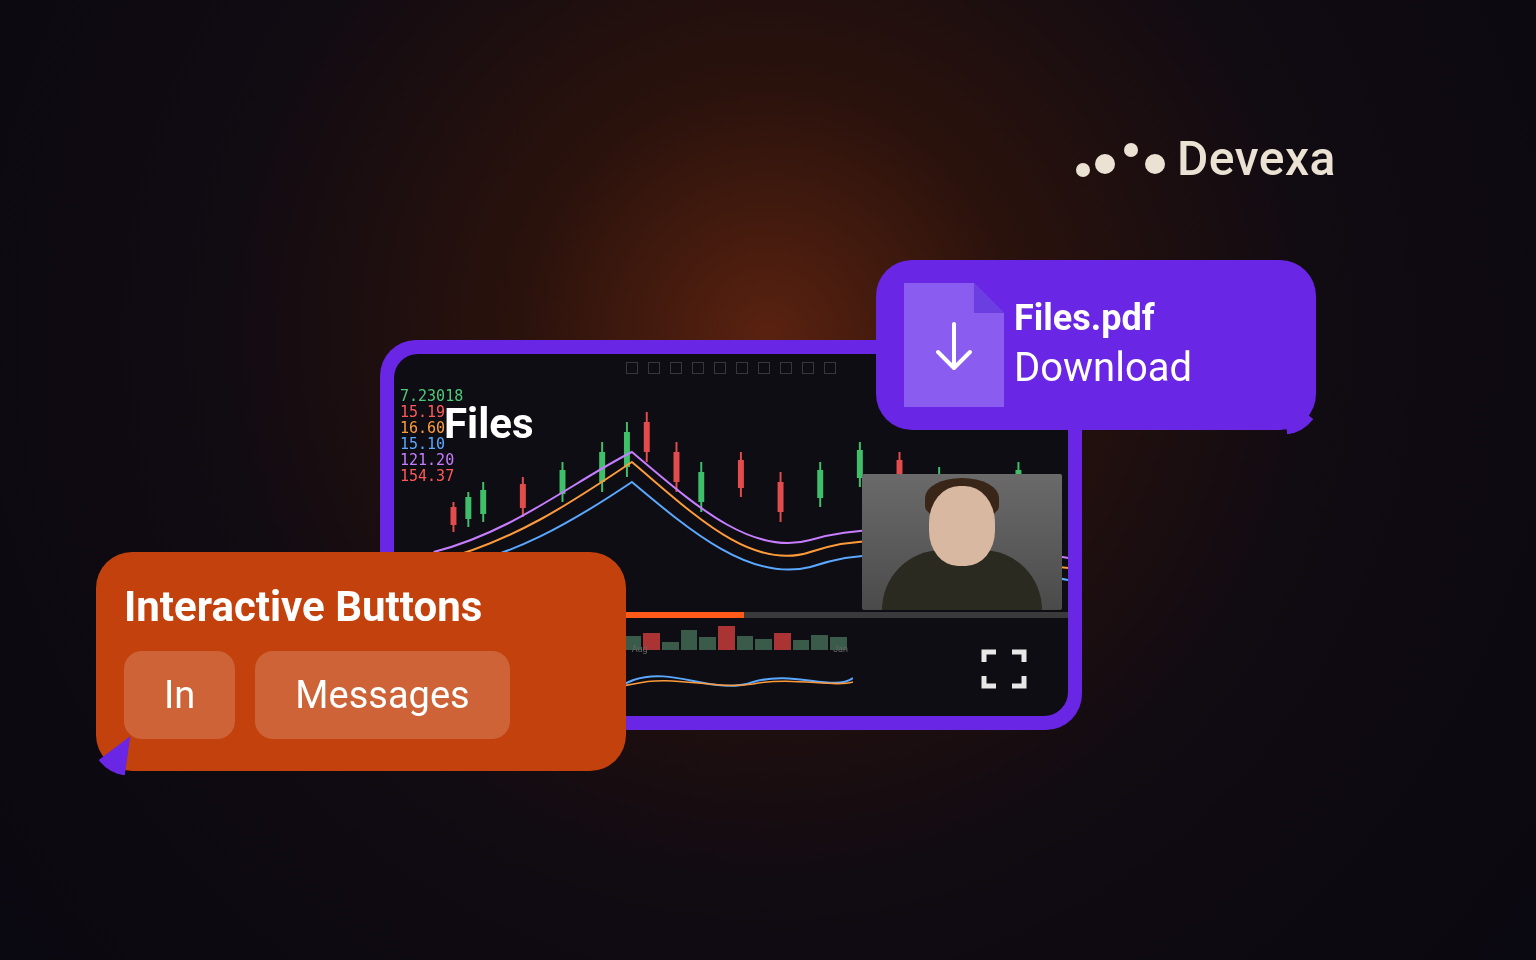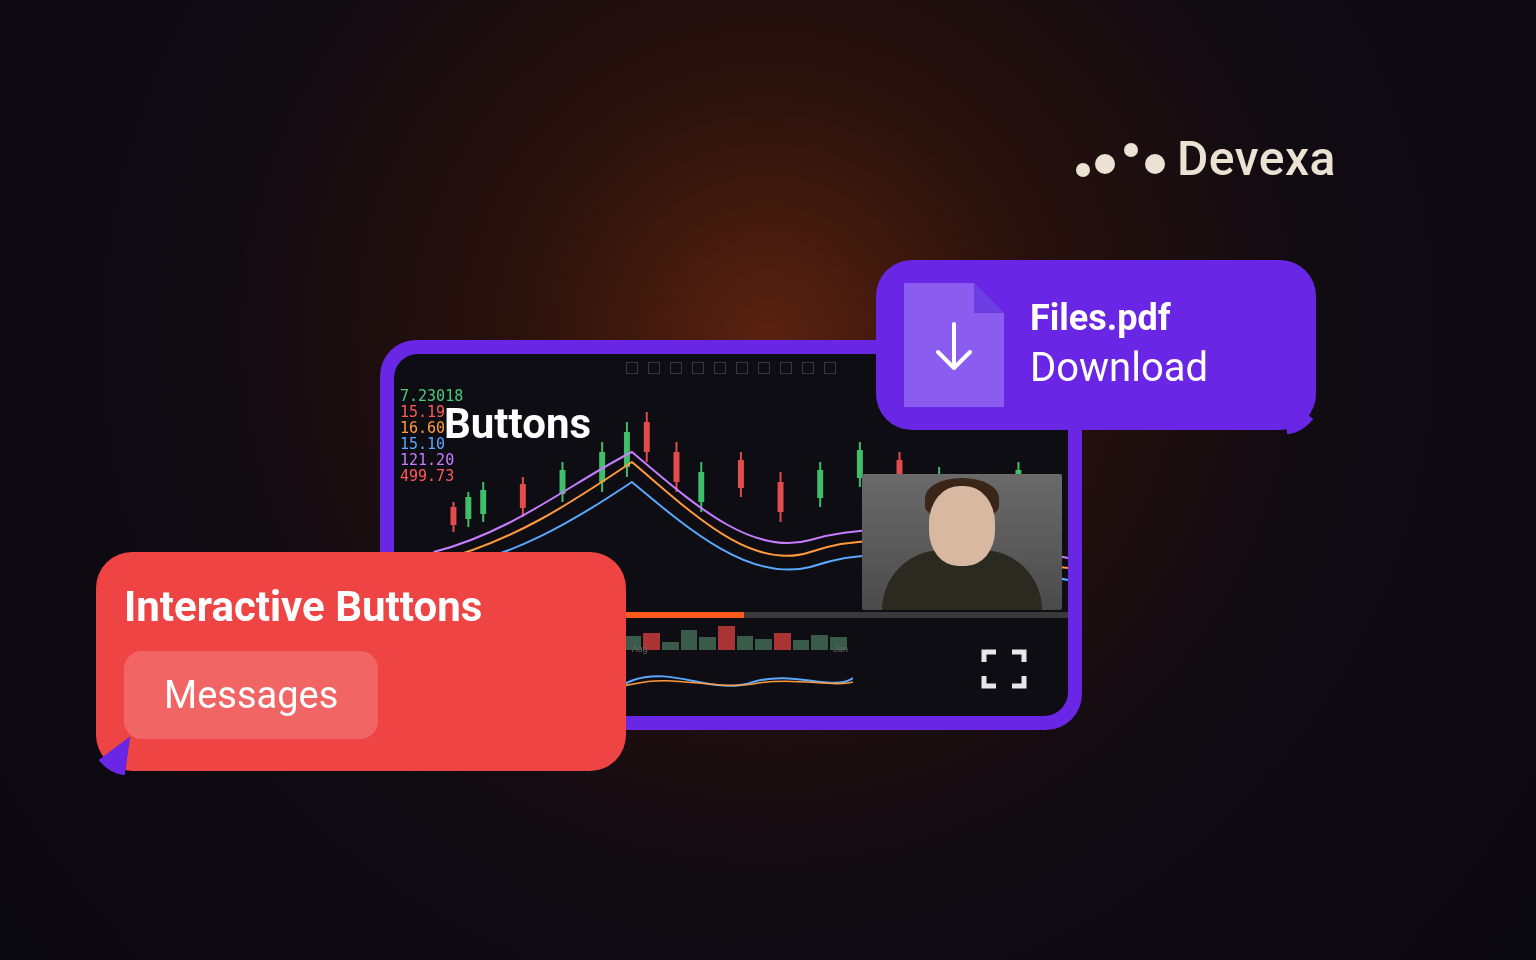--- a/index.html
+++ b/index.html
@@ -126,21 +126,21 @@
   .fs-btn {
     position: absolute; right: 40px; bottom: 26px;
     width: 48px; height: 42px;
   }
 
   
   .bubble-left {
     position: absolute;
     left: 96px; top: 552px;
     width: 530px;
-    background: #ef4444;
+    background: #c2410c;
     border-radius: 36px;
     padding: 30px 28px 32px;
   }
   .bubble-left::after {
     content: "";
     position: absolute;
     left: -8px; bottom: -2px;
     width: 40px; height: 40px;
     background: #6a26e5;
     border-bottom-left-radius: 40px;
@@ -162,21 +162,21 @@
   }
 
   
   .bubble-right {
     position: absolute;
     left: 876px; top: 260px;
     width: 440px; height: 170px;
     background: #6a26e5;
     border-radius: 36px;
     padding: 24px 28px;
-    display: flex; align-items: center; gap: 26px;
+    display: flex; align-items: center; gap: 10px;
   }
   .bubble-right::after {
     content: "";
     position: absolute;
     right: -8px; bottom: -2px;
     width: 40px; height: 40px;
     background: #6a26e5;
     border-bottom-right-radius: 40px;
     clip-path: polygon(0 100%, 100% 100%, 0 0);
     transform: rotate(-8deg);
@@ -235,21 +235,21 @@
         <span></span>
         <span></span>
         <span></span>
     </div>
     <div class="side-labels">
       <div>7.23018</div>
       <div>15.19</div>
       <div>16.60</div>
       <div>15.10</div>
       <div>121.20</div>
-      <div>499.73</div>
+      <div>154.37</div>
     </div>
     <div class="chart-area">
       <svg viewBox="0 0 680 230" preserveAspectRatio="none">
 
         <g stroke-width="2">
           <line x1="60" y1="120" x2="60" y2="150" stroke="#e24c4c"></line>
             <rect x="57" y="125" width="6" height="18" fill="#e24c4c"></rect>
           <line x1="75" y1="110" x2="75" y2="145" stroke="#3fbf6a"></line>
             <rect x="72" y="115" width="6" height="22" fill="#3fbf6a"></rect>
           <line x1="90" y1="100" x2="90" y2="140" stroke="#3fbf6a"></line>
@@ -284,21 +284,21 @@
             <rect x="587" y="102" width="6" height="28" fill="#e24c4c"></rect>
           <line x1="630" y1="80" x2="630" y2="125" stroke="#3fbf6a"></line>
             <rect x="627" y="88" width="6" height="28" fill="#3fbf6a"></rect>
         </g>
 
         <path d="M40,180 C120,160 180,120 240,80 C300,130 360,190 420,170 C480,150 540,160 600,175 C640,182 670,185 680,186" stroke="#ff9b3b" stroke-width="2" fill="none"></path>
         <path d="M40,170 C120,150 180,100 240,70 C300,120 360,175 420,158 C480,140 540,150 600,162 C640,170 670,174 680,176" stroke="#c77dff" stroke-width="2" fill="none"></path>
         <path d="M40,190 C120,175 180,140 240,100 C300,150 360,200 420,185 C480,165 540,172 600,186 C640,192 670,196 680,198" stroke="#5aa8ff" stroke-width="2" fill="none"></path>
       </svg>
     </div>
-    <div class="video-title">Buttons</div>
+    <div class="video-title">Files</div>
     <div class="progress">
       <div class="progress-fill"></div>
     </div>
     <div class="volume-area">
       <span style="height:40%;background:#a33"></span>
         <span style="height:60%"></span>
         <span style="height:30%"></span>
       <span style="height:70%;background:#a33"></span>
         <span style="height:50%"></span>
         <span style="height:80%"></span>
@@ -346,20 +346,21 @@
           <path d="M16 38 L4 38 L4 28"></path>
         </g>
       </svg>
     </div>
   </div>
 </div>
 
 <div class="bubble-left">
   <div class="bubble-title">Interactive Buttons</div>
   <div class="pill-row">
+    <div class="pill">In</div>
     <div class="pill">Messages</div>
   </div>
 </div>
 
 <div class="bubble-right">
   <div class="file-icon">
     <svg class="file-arrow" width="48" height="60" viewBox="0 0 48 60">
       <g stroke="#fff" stroke-width="4" fill="none" stroke-linecap="round" stroke-linejoin="round">
         <line x1="24" y1="4" x2="24" y2="46"></line>
         <path d="M8 32 L24 48 L40 32"></path>

